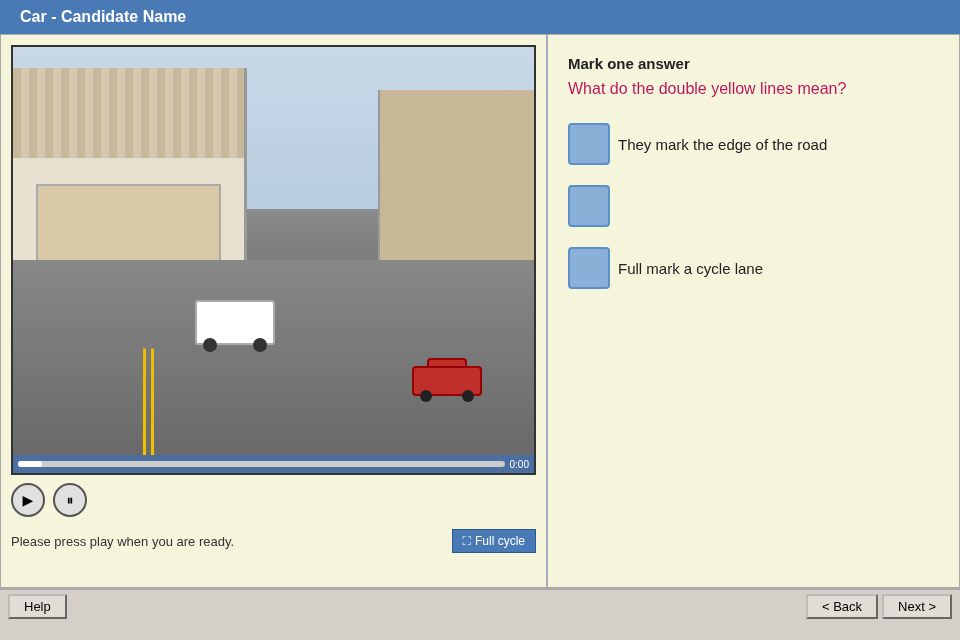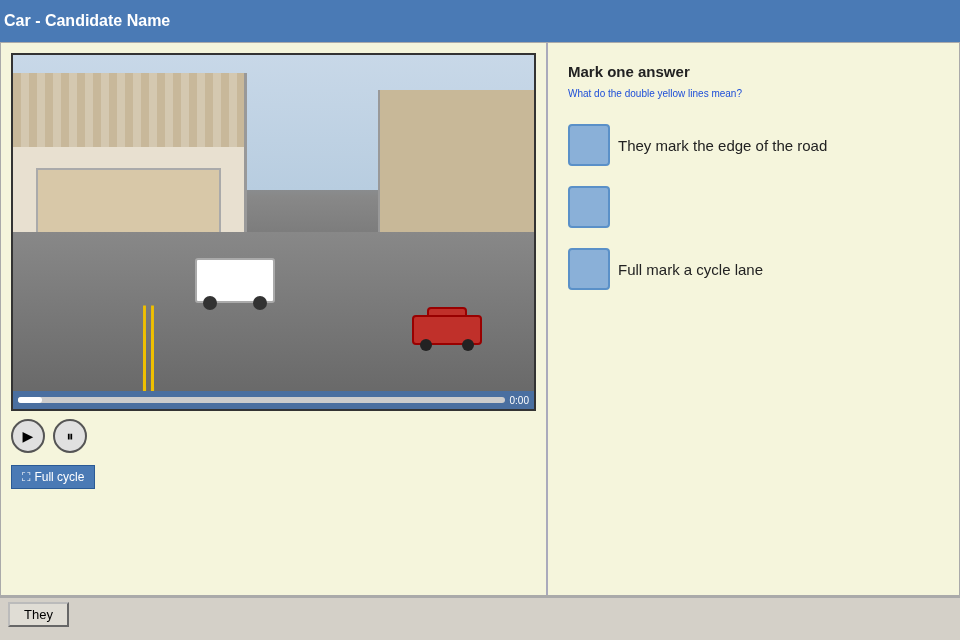--- a/index.html
+++ b/index.html
@@ -9,25 +9,25 @@
       font-family: Arial, sans-serif;
       font-size: 14px;
       background: #d4d0c8;
       overflow: hidden;
     }
 
     
     #header {
       background: #4a7ab5;
       color: white;
-      height: 42px;
+      height: 34px;
       display: flex;
       align-items: center;
       justify-content: space-between;
-      padding: 0 4px;
+      padding: 0 20px;
     }
     #header-title {
       font-size: 16px;
       font-weight: bold;
     }
     #header-info {
       text-align: right;
       font-size: 12px;
       line-height: 1.5;
     }
@@ -46,21 +46,21 @@
       width: 545px;
       background: #f5f5dc;
       padding: 10px;
       display: flex;
       flex-direction: column;
     }
 
     #video-container {
       background: #000;
       width: 525px;
-      height: 358px;
+      height: 430px;
       position: relative;
       border: 2px solid #333;
     }
 
     
     #video-scene {
       width: 100%;
       height: 100%;
       background: linear-gradient(180deg, #b0c4d8 0%, #9ab0c8 20%, #888 40%, #666 70%, #555 100%);
       position: relative;
@@ -222,23 +222,23 @@
     }
 
     #question-instruction {
       font-weight: bold;
       font-size: 15px;
       margin-bottom: 8px;
       color: #222;
     }
 
     #question-text {
-      font-size: 10px;
+      font-size: 16px;
       margin-bottom: 25px;
-      color: #1d4ed8;
+      color: #be185d;
     }
 
     .answer-option {
       display: flex;
       align-items: center;
       margin-bottom: 20px;
       gap: 8px;
       cursor: pointer;
     }
 
@@ -400,20 +400,21 @@
     <div id="video-controls">
       <button class="ctrl-btn">
         <span>▶</span>
       </button>
       <button class="ctrl-btn">
         <span>⏸</span>
       </button>
     </div>
 
     <div id="status-bar">
+      <span id="status-text">Please press play when you are ready.</span>
       <button id="fullscreen-btn">
         <span>⛶</span>
         <span>Full cycle</span>
       </button>
     </div>
   </div>
 
   <div id="right-panel">
     <div id="question-instruction">Mark one answer</div>
     <div id="question-text">What do the double yellow lines mean?</div>
@@ -430,14 +431,18 @@
 
     <div class="answer-option">
       <div class="answer-checkbox"></div>
       <span class="answer-text">Full mark a cycle lane</span>
     </div>
   </div>
 
 </div>
 
 <div id="footer">
-  <button class="nav-btn">They</button>
+  <button class="nav-btn">Help</button>
+  <div id="nav-buttons">
+    <button class="nav-btn">&lt; Back</button>
+    <button class="nav-btn">Next &gt;</button>
+  </div>
 </div>
 
 </body></html>

